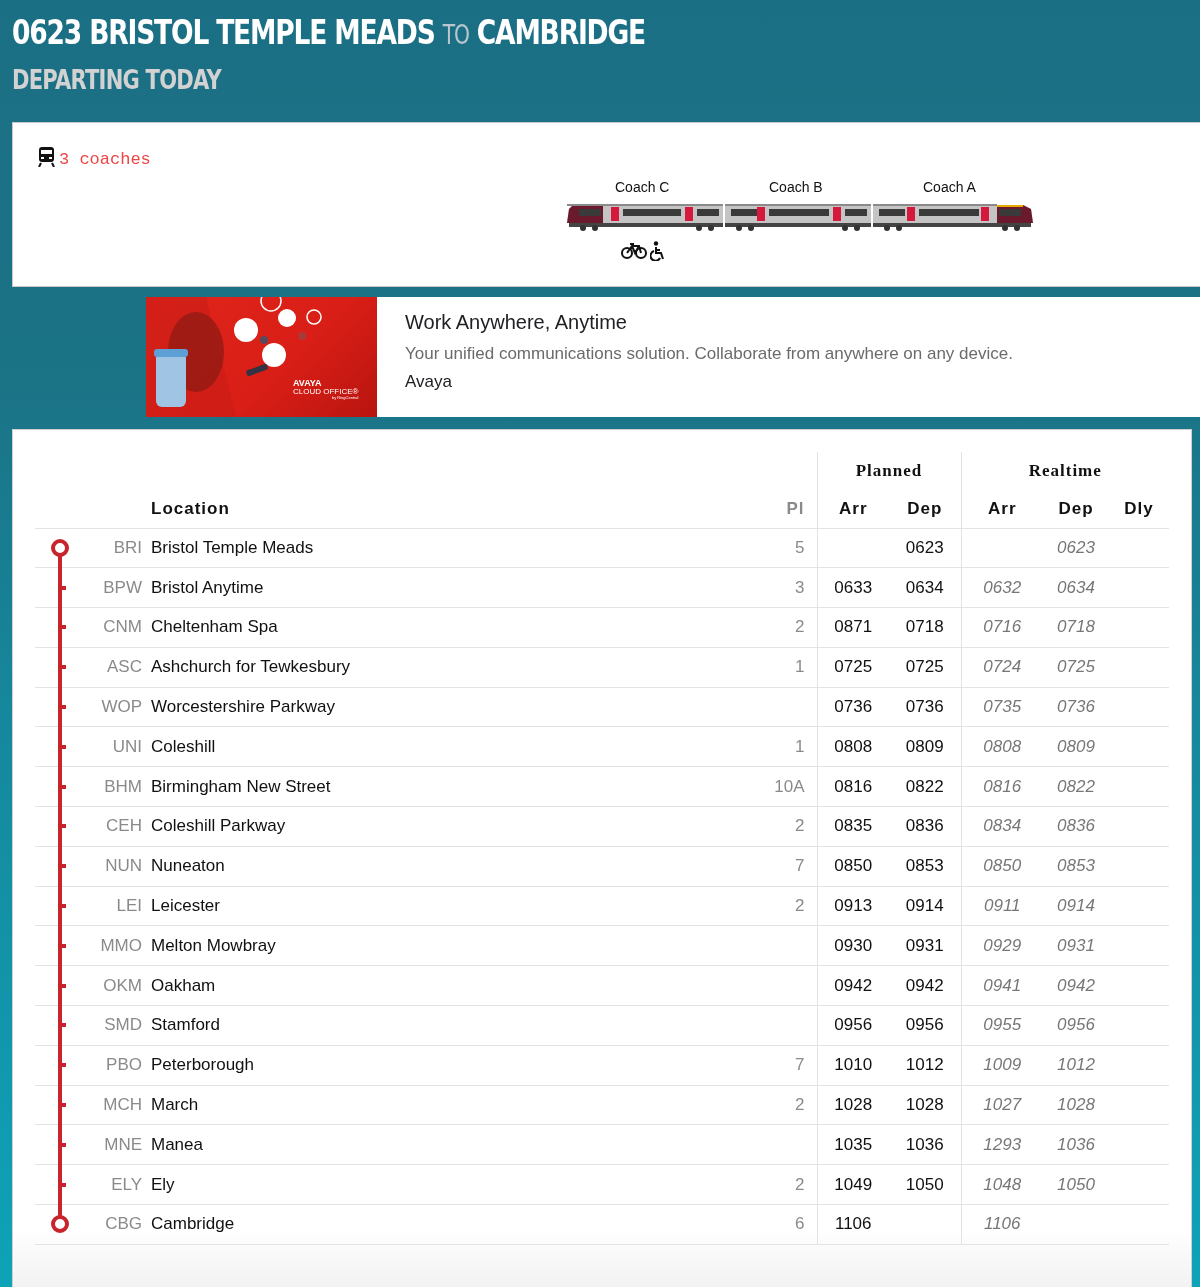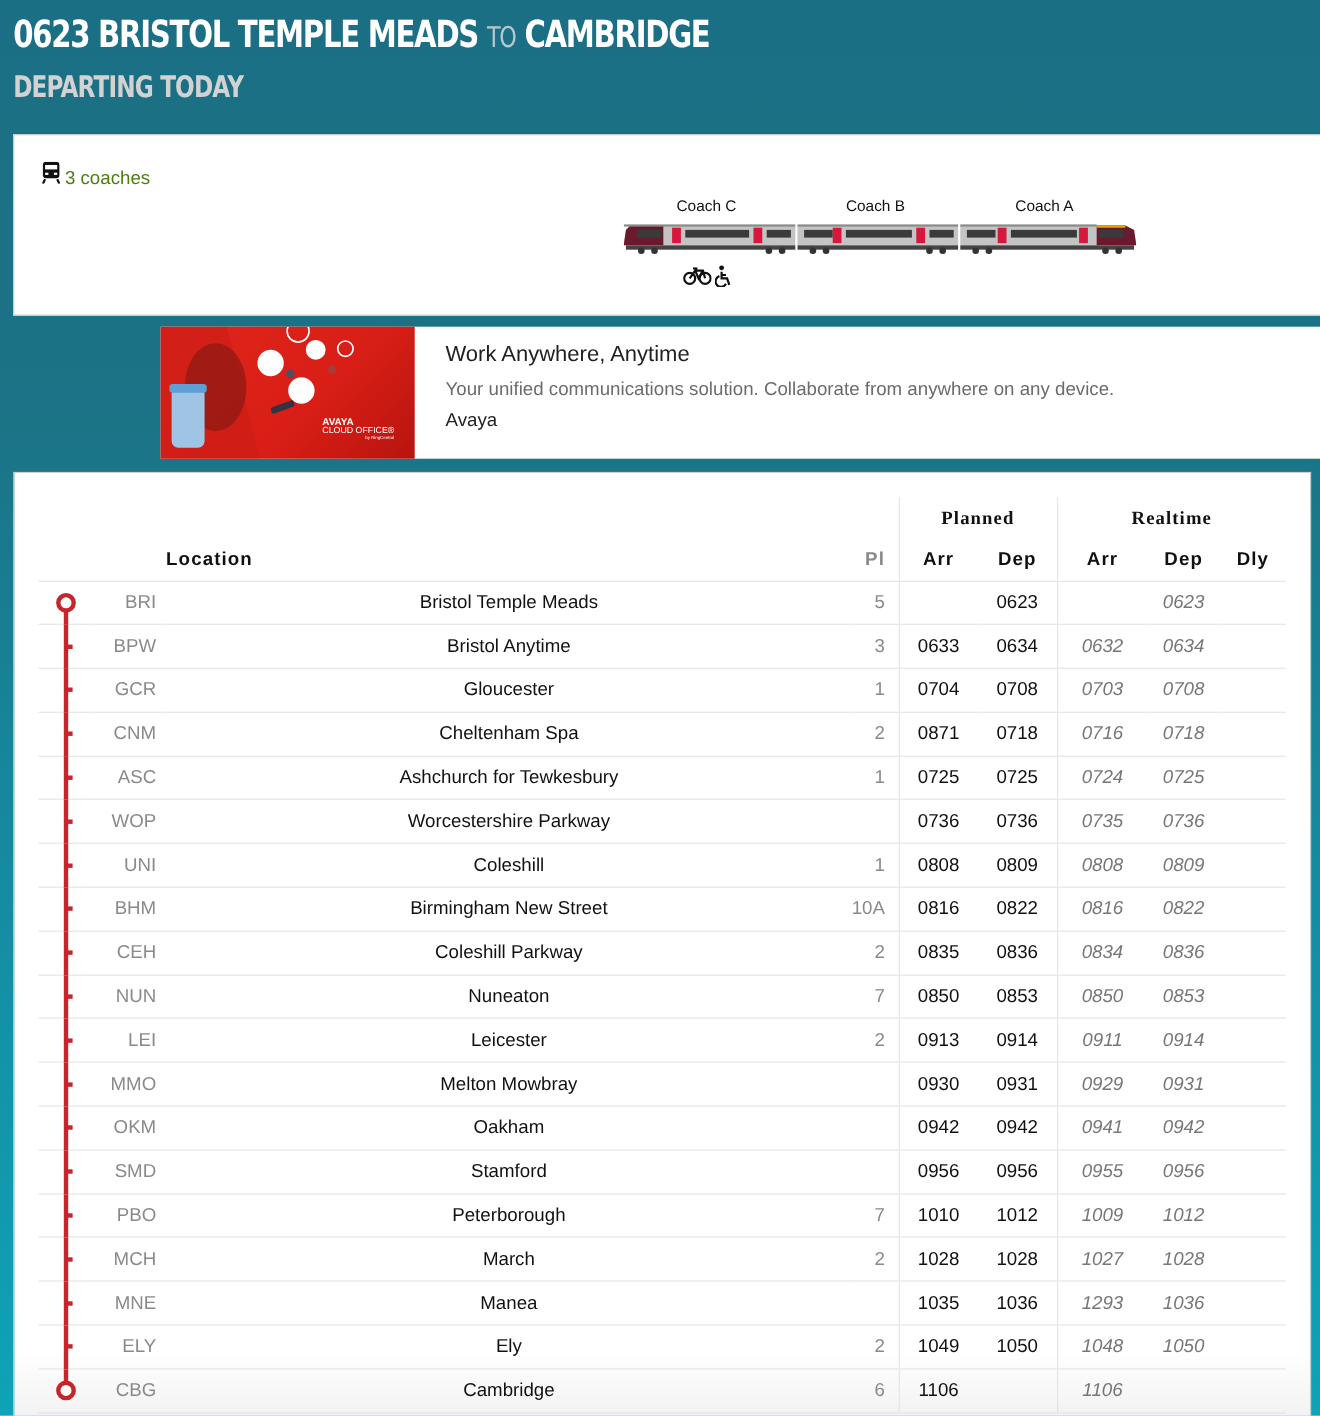--- a/index.html
+++ b/index.html
@@ -22,22 +22,22 @@
     font-family: "DejaVu Sans", sans-serif;
     font-weight: bold; color: #d2d2d2; font-size: 27px; letter-spacing: -1px;
     text-transform: uppercase; transform: scaleX(0.78); transform-origin: left top;
     white-space: nowrap;
   }
   .formation {
     position: absolute; left: 12px; top: 122px; width: 1200px; height: 165px;
     background: #fff; border: 1px solid #c9c9c9;
   }
   .coach-count {
-    position: absolute; left: 25px; top: 24px; font-size: 17px; color: #4d7c0f;
-    display: flex; align-items: flex-end; gap: 4px;
+    position: absolute; left: 25px; top: 24px; font-size: 17px; color: #ef4444;
+    display: flex; align-items: center; gap: 4px; font-family: Liberation Mono, monospace;
   }
   .train {
     position: absolute; left: 554px; top: 56px; width: 466px;
   }
   .coach-labels { position: relative; height: 22px; }
   .coach-labels span { position: absolute; font-size: 14px; color: #111; top: 0; }
   .amenities { position: absolute; left: 608px; top: 118px; display: flex; gap: 3px; align-items: center; }
 
   .ad {
     position: absolute; left: 146px; top: 297px; width: 1060px; height: 120px;
@@ -57,21 +57,21 @@
     background: linear-gradient(180deg, #ffffff 0%, #ffffff 92%, #f0f0f0 100%);
     border: 1px solid #cfcfcf;
   }
   table { position: absolute; left: 22px; top: 22px; border-collapse: collapse; width: 1134px; }
   th, td { font-size: 17px; white-space: nowrap; }
   th { font-weight: bold; color: #111; letter-spacing: 1px; text-align: center; height: 38px; }
   thead tr.sub th { border-bottom: 1px solid #e3e3e3; height: 38px; }
   td { height: 39.8px; border-bottom: 1px solid #e3e3e3; }
   .c-line { width: 50px; position: relative; }
   .c-crs { width: 66px; text-align: right; color: #8a8a8a; padding-right: 9px; }
-  .c-loc { text-align: center; color: #111; }
+  .c-loc { text-align: left; color: #111; }
   th.c-loc { text-align: left; }
   .c-pl { width: 36px; text-align: right; color: #8a8a8a; padding-right: 12px; }
   .c-arr { width: 72px; text-align: center; color: #111; border-left: 1px solid #e3e3e3; }
   .c-dep { width: 72px; text-align: center; color: #111; }
   .c-rarr { width: 82px; text-align: center; color: #777; font-style: italic; border-left: 1px solid #e3e3e3; }
   .c-rdep { width: 66px; text-align: center; color: #777; font-style: italic; }
   .c-dly { width: 60px; text-align: center; color: #777; }
   th.grp { border-left: 1px solid #e3e3e3; font-family: Liberation Serif, serif; }
   th.c-arr, th.c-rarr { color: #111; font-style: normal; }
   th.c-dep, th.c-rdep, th.c-dly { color: #111; font-style: normal; }
@@ -261,34 +261,20 @@
           <td class="c-dep">0634</td>
           <td class="c-rarr">0632</td>
           <td class="c-rdep">0634</td>
           <td class="c-dly"></td>
         </tr>
         <tr>
           <td class="c-line">
             <div class="route-line" style="top: 0px; bottom: -1px;"></div>
             <div class="route-tick"></div>
           </td>
-          <td class="c-crs">GCR</td>
-          <td class="c-loc">Gloucester</td>
-          <td class="c-pl">1</td>
-          <td class="c-arr">0704</td>
-          <td class="c-dep">0708</td>
-          <td class="c-rarr">0703</td>
-          <td class="c-rdep">0708</td>
-          <td class="c-dly"></td>
-        </tr>
-        <tr>
-          <td class="c-line">
-            <div class="route-line" style="top: 0px; bottom: -1px;"></div>
-            <div class="route-tick"></div>
-          </td>
           <td class="c-crs">CNM</td>
           <td class="c-loc">Cheltenham Spa</td>
           <td class="c-pl">2</td>
           <td class="c-arr">0871</td>
           <td class="c-dep">0718</td>
           <td class="c-rarr">0716</td>
           <td class="c-rdep">0718</td>
           <td class="c-dly"></td>
         </tr>
         <tr>

